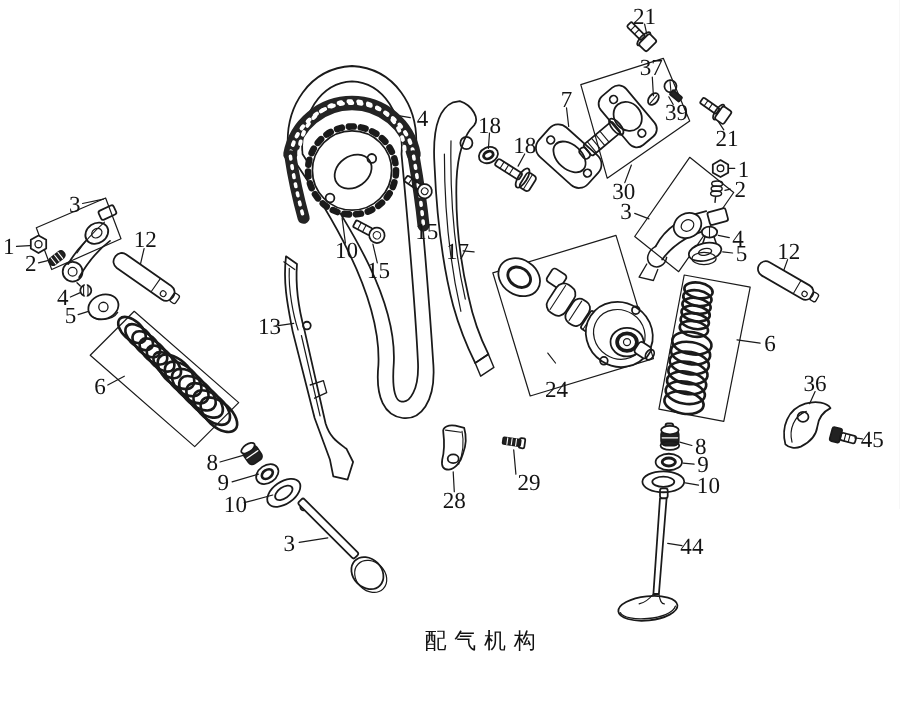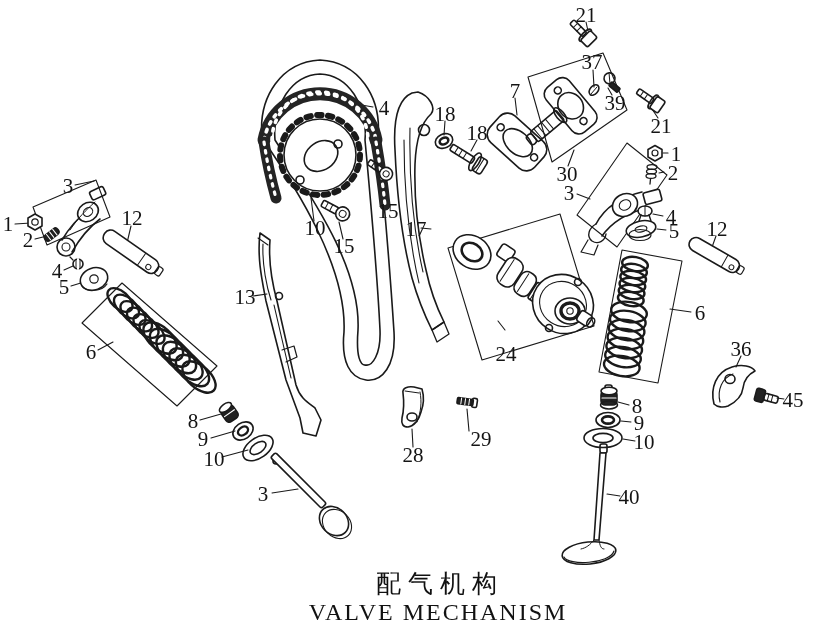--- a/index.html
+++ b/index.html
@@ -2,21 +2,21 @@
 <html><head>
 <meta charset="utf-8">
 <style>
   html,body{margin:0;padding:0;background:#e8e8e8;}
   #stage{position:relative;width:818px;height:644px;background:#ffffff;overflow:hidden;
          font-family:"Liberation Serif",serif;}
   #art{position:absolute;left:0;top:0;}
   .callout{position:absolute;transform:translate(-50%,-50%);font-size:21px;color:#141414;
            line-height:1;white-space:nowrap;user-select:none;}
   .title-zh{position:absolute;left:440px;top:583px;transform:translate(-50%,-50%);
-            font-size:25px;letter-spacing:7px;color:#111;}
+            font-size:20px;letter-spacing:7px;color:#111;}
   .title-en{position:absolute;left:438px;top:612px;transform:translate(-50%,-50%);
             font-size:24px;letter-spacing:2px;color:#111;}
 </style>
 </head>
 <body>
 
 <div id="stage">
 
 <svg id="art" width="818" height="644" viewBox="0 0 818 644" stroke="#1a1a1a" fill="none" stroke-width="1.6" stroke-linecap="round" stroke-linejoin="round">
 
@@ -431,18 +431,17 @@
 <div class="callout" style="left:717px;top:229px">12</div>
 <div class="callout" style="left:700px;top:313px">6</div>
 <div class="callout" style="left:506px;top:354px">24</div>
 <div class="callout" style="left:741px;top:349px">36</div>
 <div class="callout" style="left:793px;top:400px">45</div>
 <div class="callout" style="left:413px;top:455px">28</div>
 <div class="callout" style="left:481px;top:439px">29</div>
 <div class="callout" style="left:637px;top:406px">8</div>
 <div class="callout" style="left:639px;top:423px">9</div>
 <div class="callout" style="left:644px;top:442px">10</div>
-<div class="callout" style="left:629px;top:497px">40</div>
+<div class="callout" style="left:629px;top:497px">44</div>
 
 <div class="title-zh">配气机构</div>
-<div class="title-en">VALVE MECHANISM</div>
 
 </div>
 
 </body></html>

